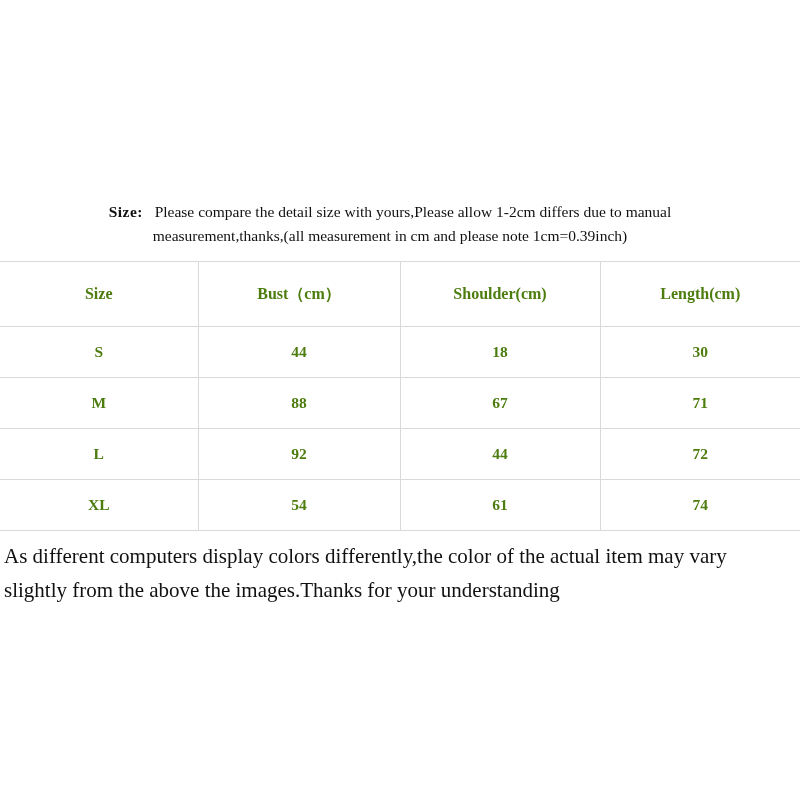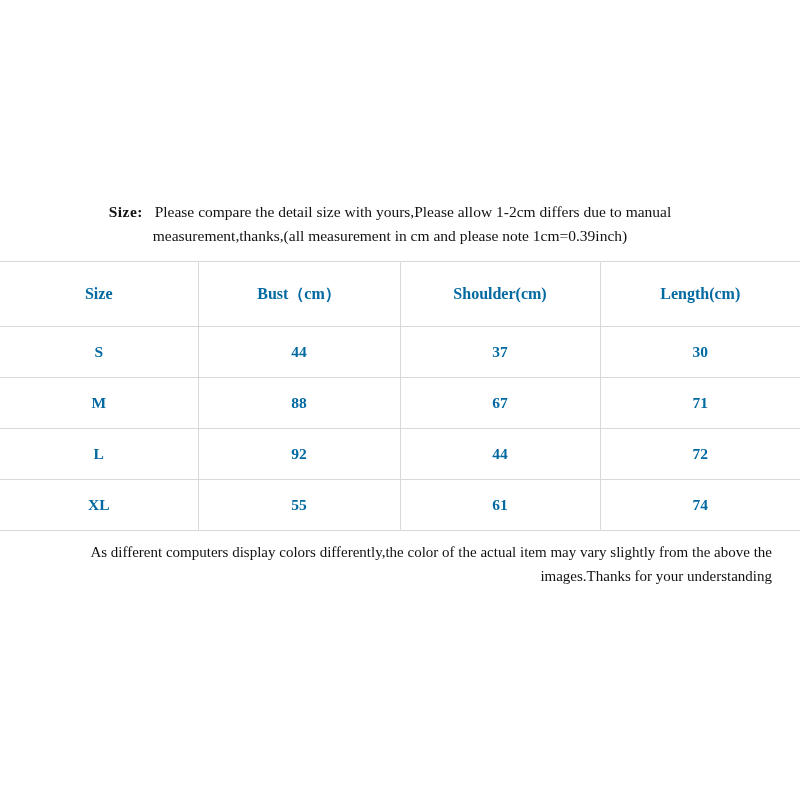--- a/index.html
+++ b/index.html
@@ -48,21 +48,21 @@
   }
   table.size-table th,
   table.size-table td {
     border-top: 1px solid #d9d9d9;
     border-bottom: 1px solid #d9d9d9;
     border-left: 1px solid #d9d9d9;
     border-right: 1px solid #d9d9d9;
     text-align: center;
     font-weight: bold;
     font-size: 15.5px;
-    color: #0369a1;
+    color: #4d7c0f;
   }
   table.size-table th:first-child,
   table.size-table td:first-child {
     border-left: none;
   }
   table.size-table th:last-child,
   table.size-table td:last-child {
     border-right: none;
   }
   table.size-table thead th {
@@ -71,23 +71,23 @@
   }
   table.size-table tbody td {
     height: 48px;
   }
   col.c-size { width: 198px; }
   col.c-bust { width: 202px; }
   col.c-shoulder { width: 200px; }
   col.c-length { width: 200px; }
   .footnote {
     margin-top: 9px;
-    font-size: 15px;
+    font-size: 21px;
     line-height: 1.6;
-    text-align: right;
+    text-align: left;
     padding: 0 4px;
     box-sizing: border-box;
   }
 </style>
 </head>
 <body>
 
 <div class="page">
   <div class="size-chart">
 
@@ -108,38 +108,38 @@
           <th>Size</th>
           <th>Bust（cm）</th>
           <th>Shoulder(cm)</th>
           <th>Length(cm)</th>
         </tr>
       </thead>
       <tbody>
         <tr>
           <td>S</td>
           <td>44</td>
-          <td>37</td>
+          <td>18</td>
           <td>30</td>
         </tr>
         <tr>
           <td>M</td>
           <td>88</td>
           <td>67</td>
           <td>71</td>
         </tr>
         <tr>
           <td>L</td>
           <td>92</td>
           <td>44</td>
           <td>72</td>
         </tr>
         <tr>
           <td>XL</td>
-          <td>55</td>
+          <td>54</td>
           <td>61</td>
           <td>74</td>
         </tr>
       </tbody>
     </table>
 
     <div class="footnote">As different computers display colors differently,the color of the actual item may vary slightly from the above the images.Thanks for your understanding</div>
 
   </div>
 </div>

